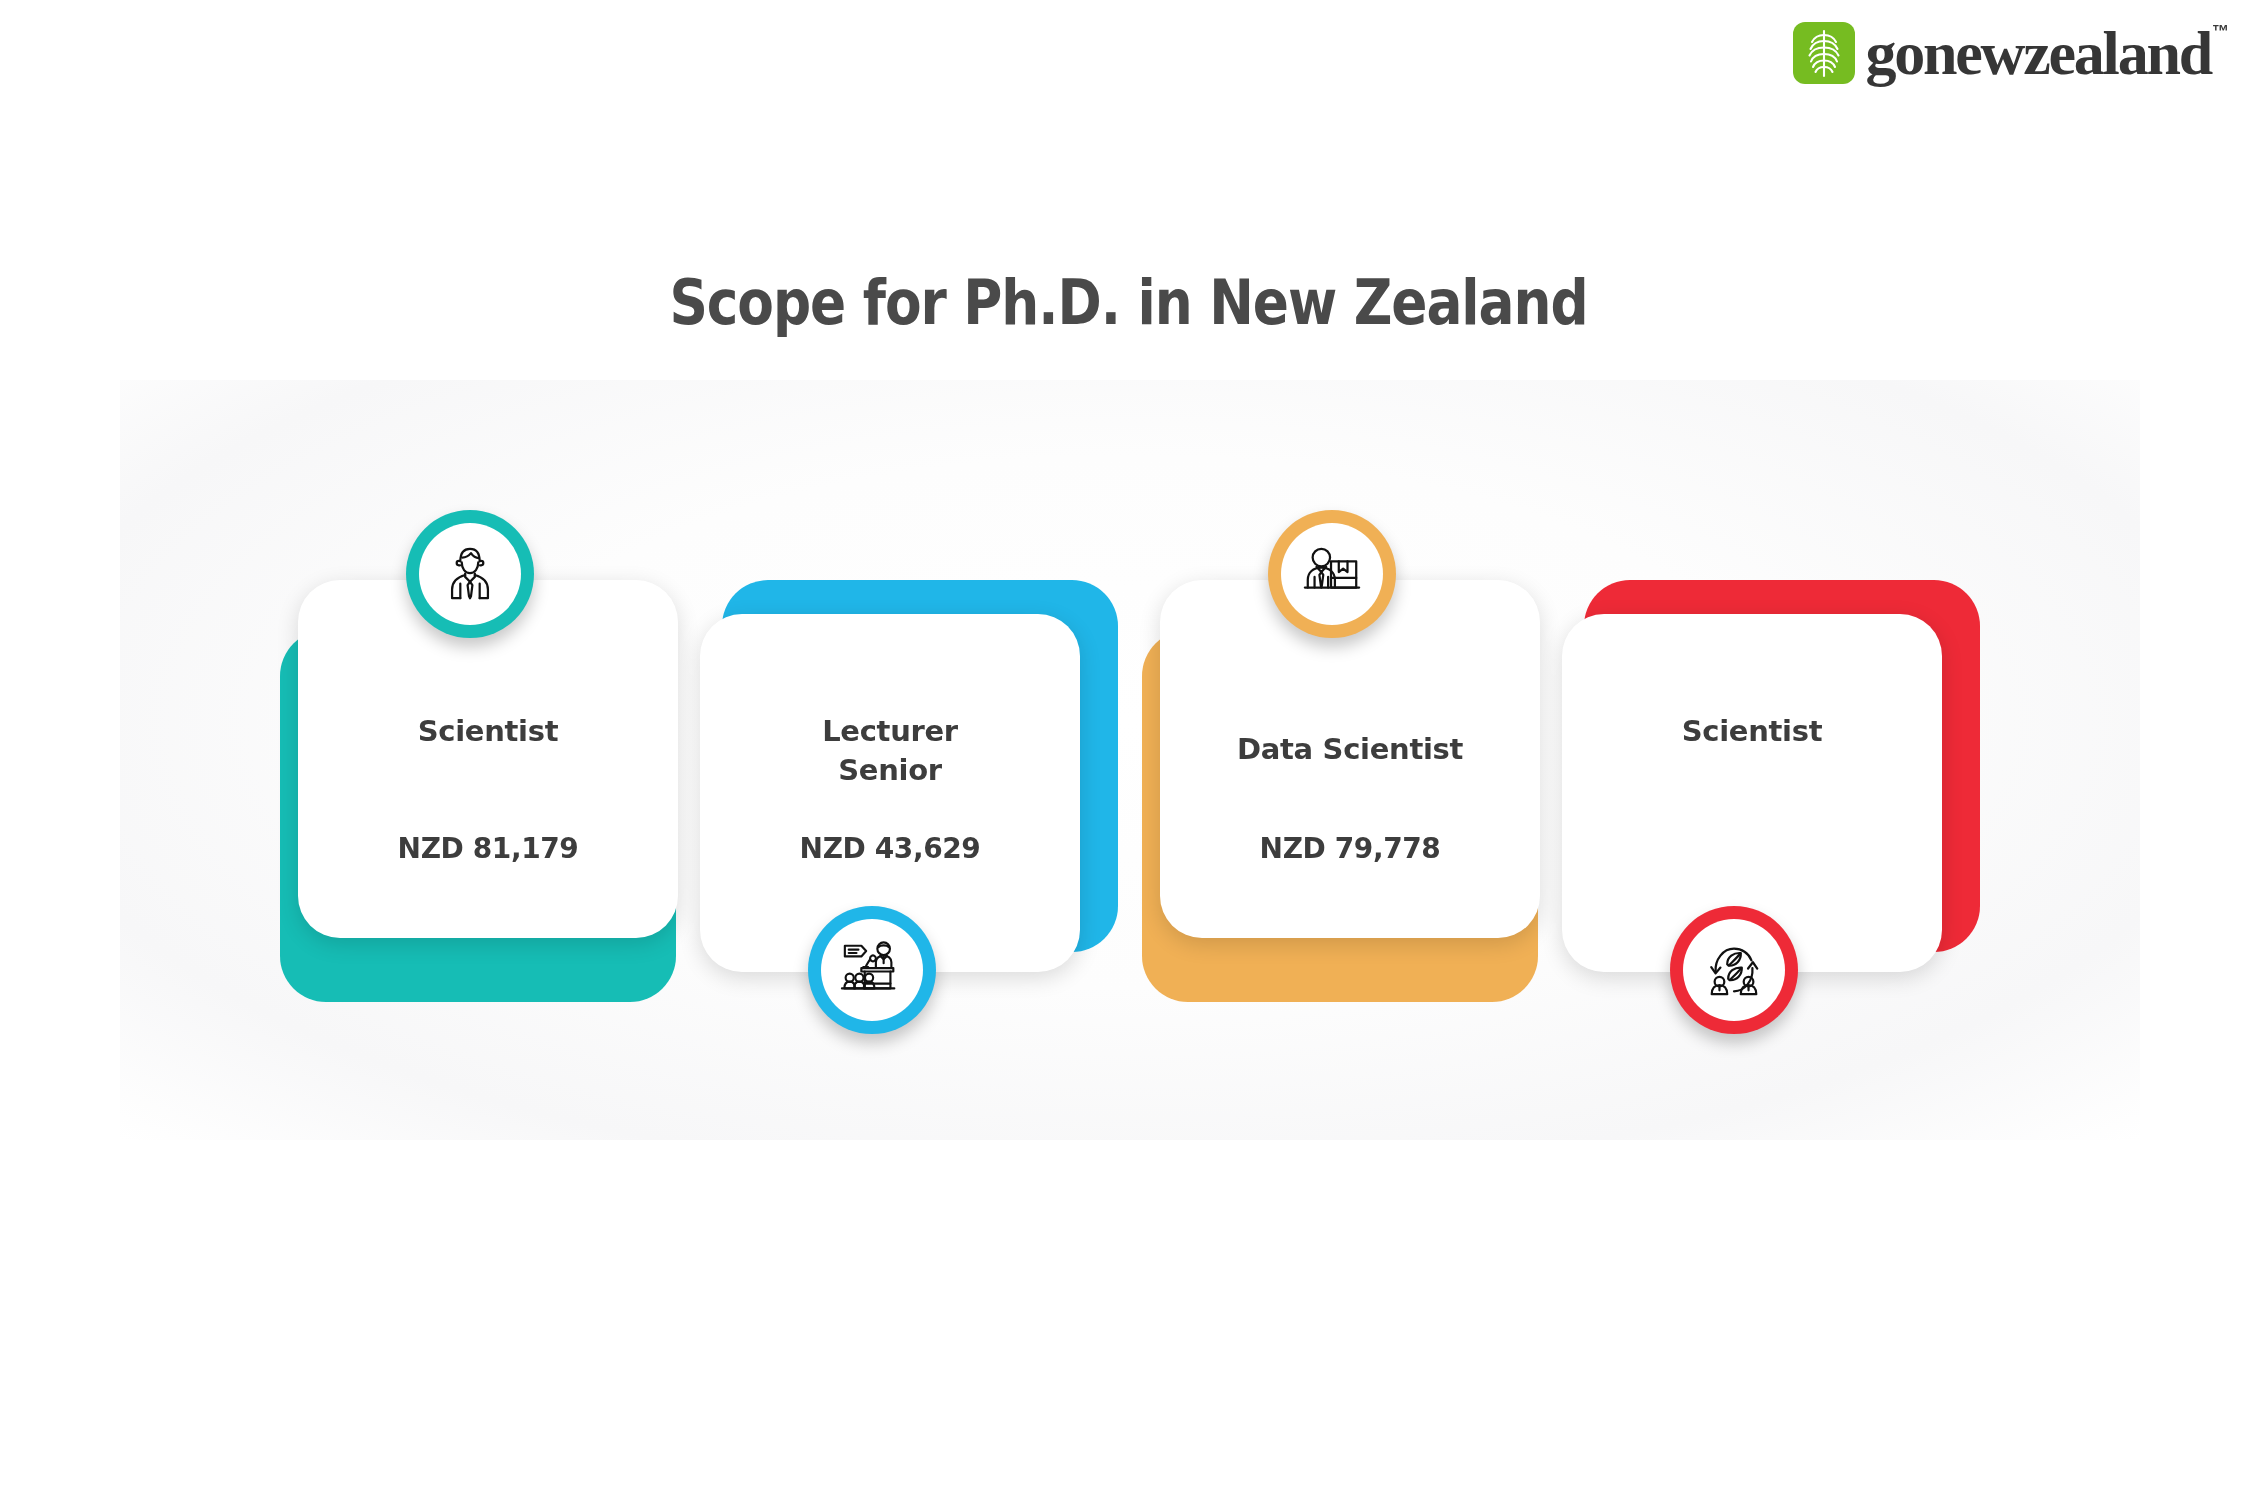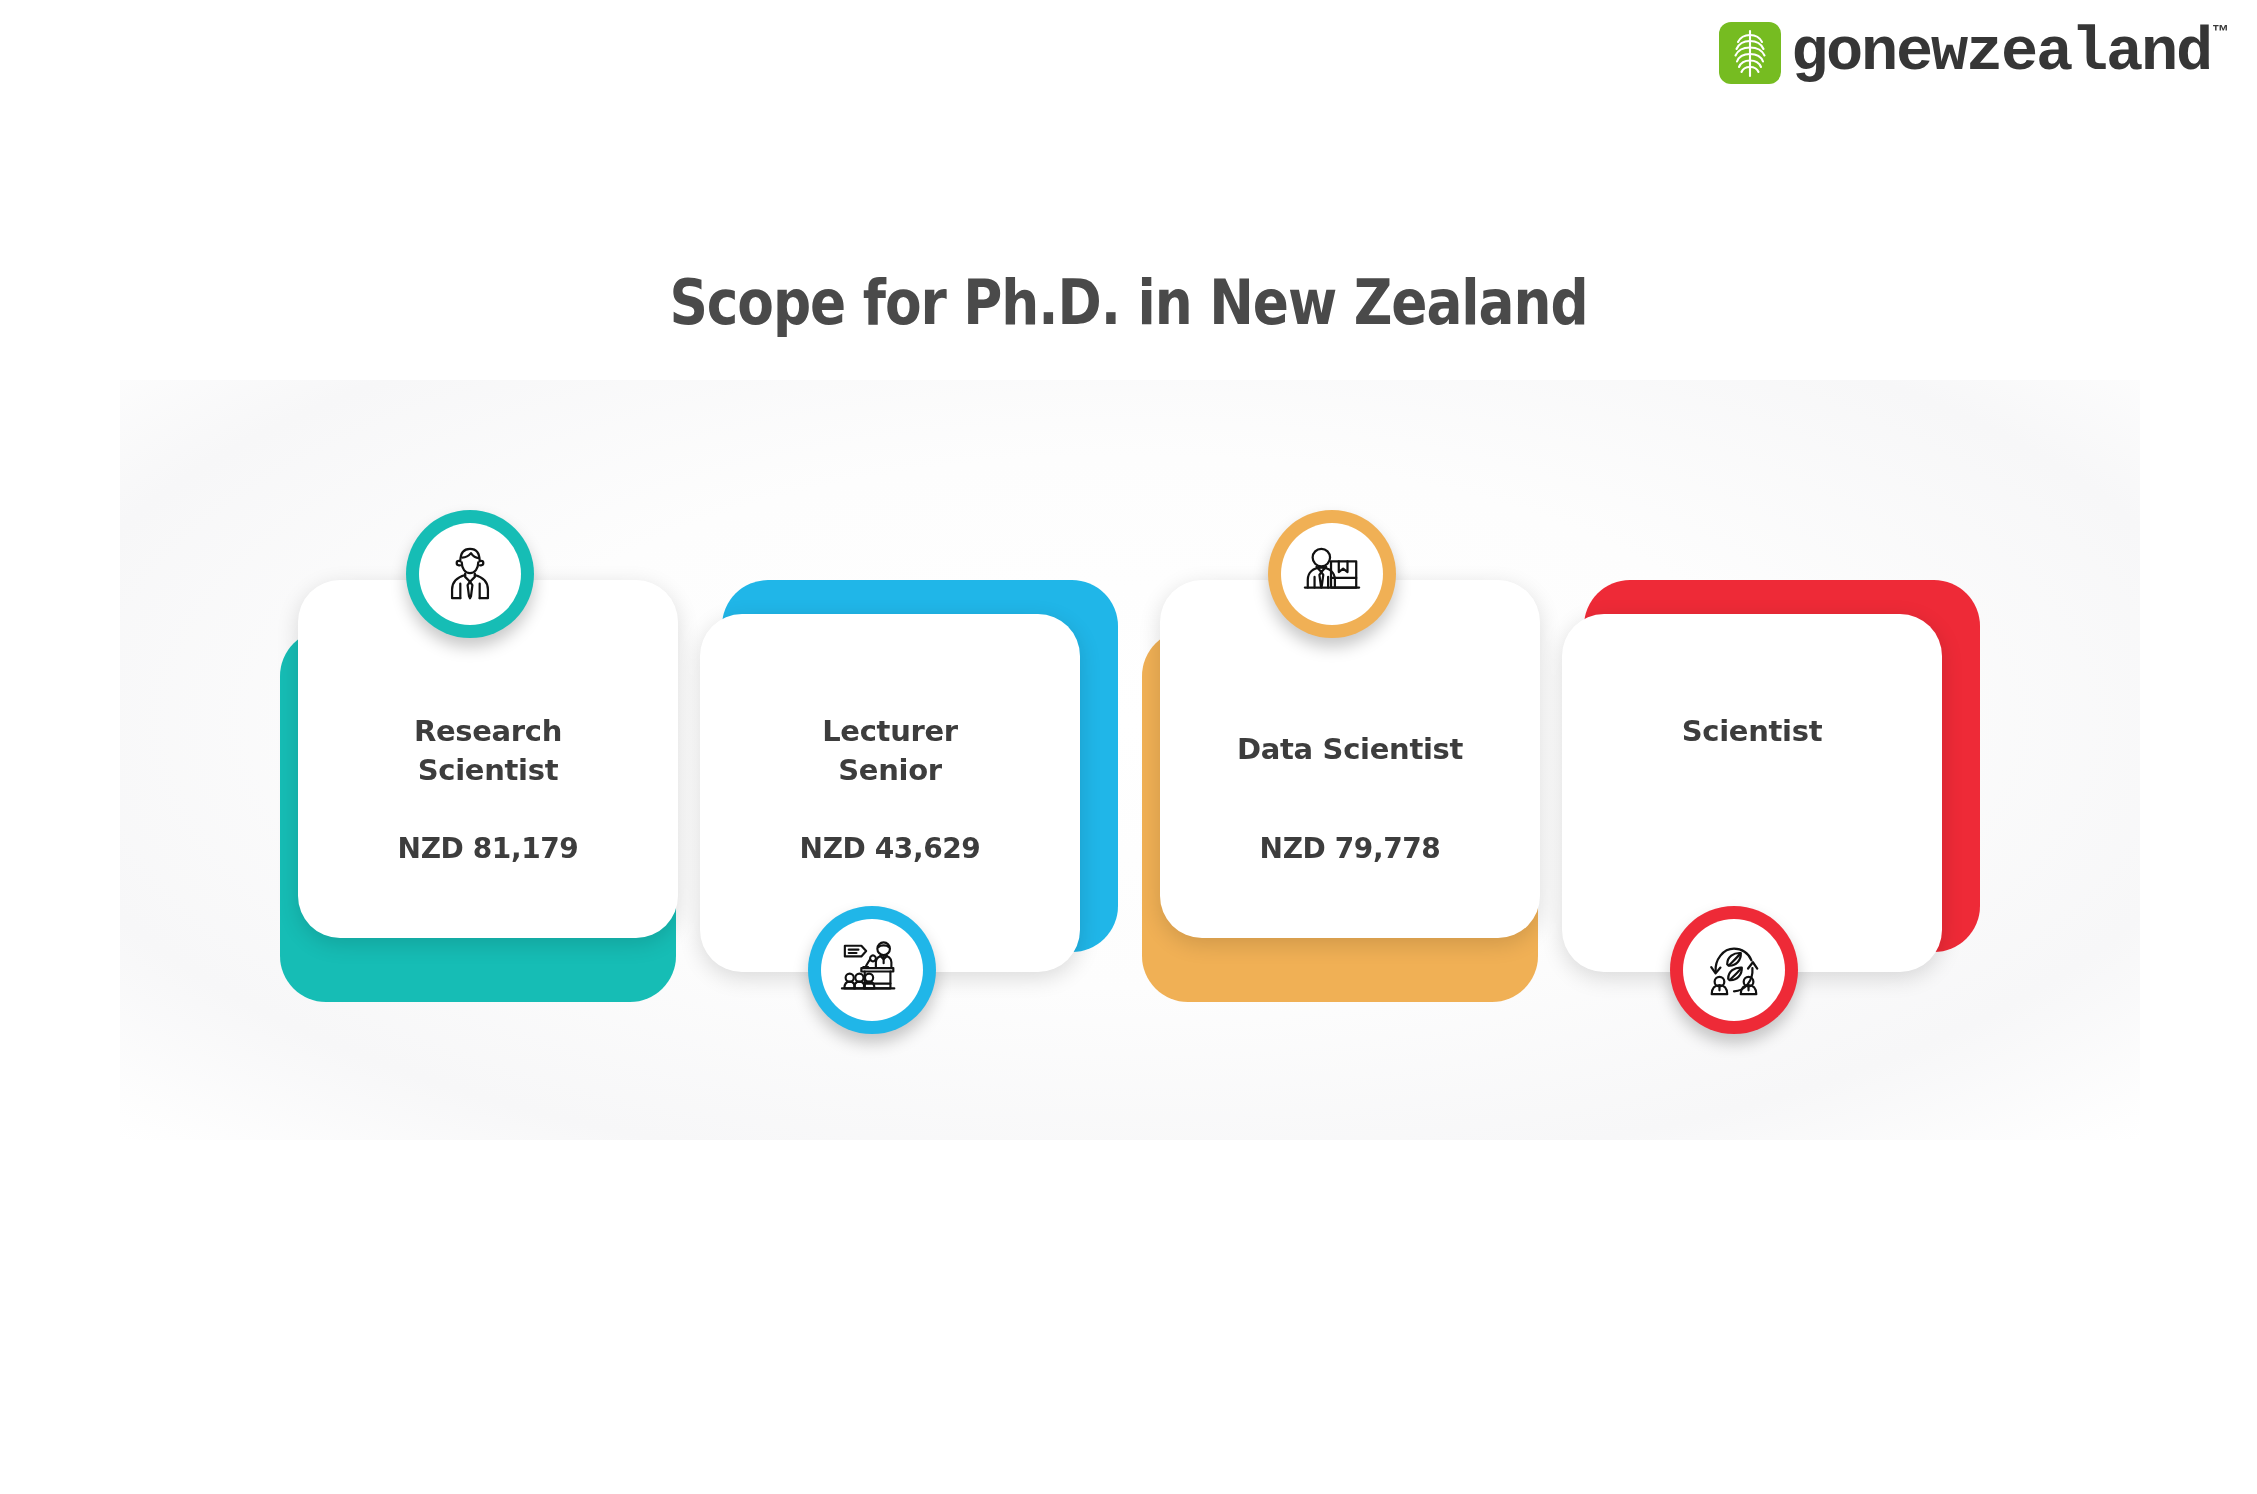--- a/index.html
+++ b/index.html
@@ -42,21 +42,21 @@
     height: 62px;
     border-radius: 12px;
     background: #76BC21;
     display: flex;
     align-items: center;
     justify-content: center;
     margin-right: 10px;
     flex: 0 0 auto;
   }
   .logo-word {
-    font-family: Liberation Mono, monospace;
+    font-family: Liberation Serif, serif;
     font-size: 62px;
     font-weight: bold;
     letter-spacing: -2.2px;
     color: #363636;
     line-height: 1;
     white-space: nowrap;
   }
   .logo-tm {
     font-family: "Liberation Sans", sans-serif;
     font-size: 17px;
@@ -206,21 +206,20 @@
 </div>
 
 <div class="title">Scope for Ph.D. in New Zealand</div>
 
 <div class="row">
 
   <div class="card c0 up">
     <div class="plate" style="background:#16BDB5"></div>
     <div class="face">
       <div class="face-text job">
-        <div>Research</div>
         <div>Scientist</div>
       </div>
       <div class="face-text salary">NZD 81,179</div>
     </div>
     <div class="badge" style="background:#16BDB5">
       <div class="badge-inner">
         <svg width="62" height="62" viewBox="0 0 64 64" aria-hidden="true">
           <g fill="none" stroke="#111" stroke-width="2.3" stroke-linejoin="round" stroke-linecap="round">
             <path d="M22 19 C22 10 26 6 32 6 C38 6 42 10 42 19"></path>
             <path d="M23.5 20 C23.5 26.5 27 31 32 31 C37 31 40.5 26.5 40.5 20"></path>

